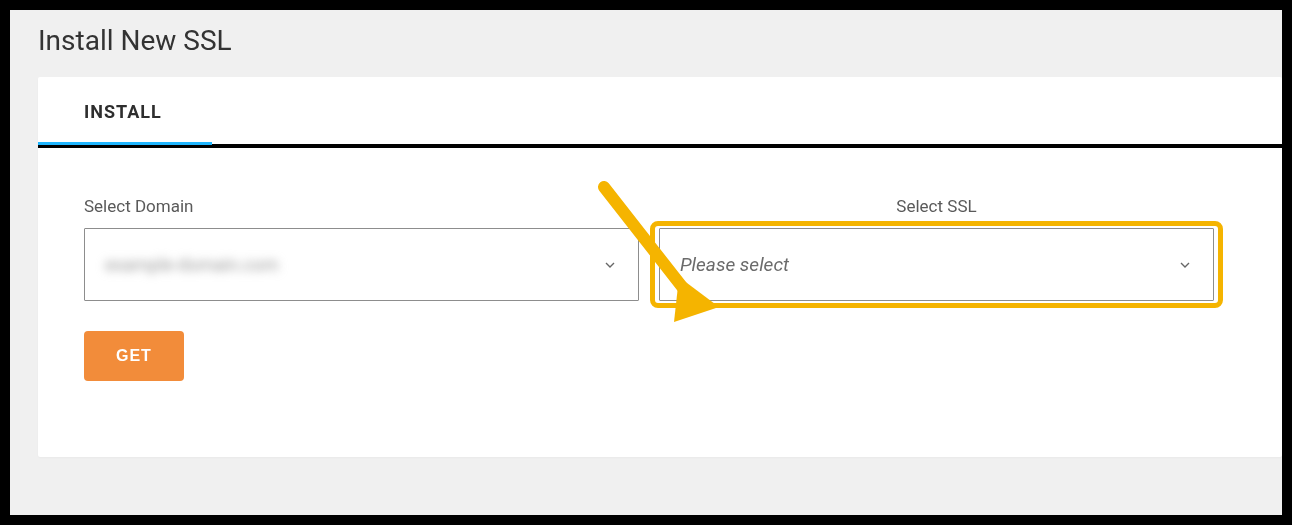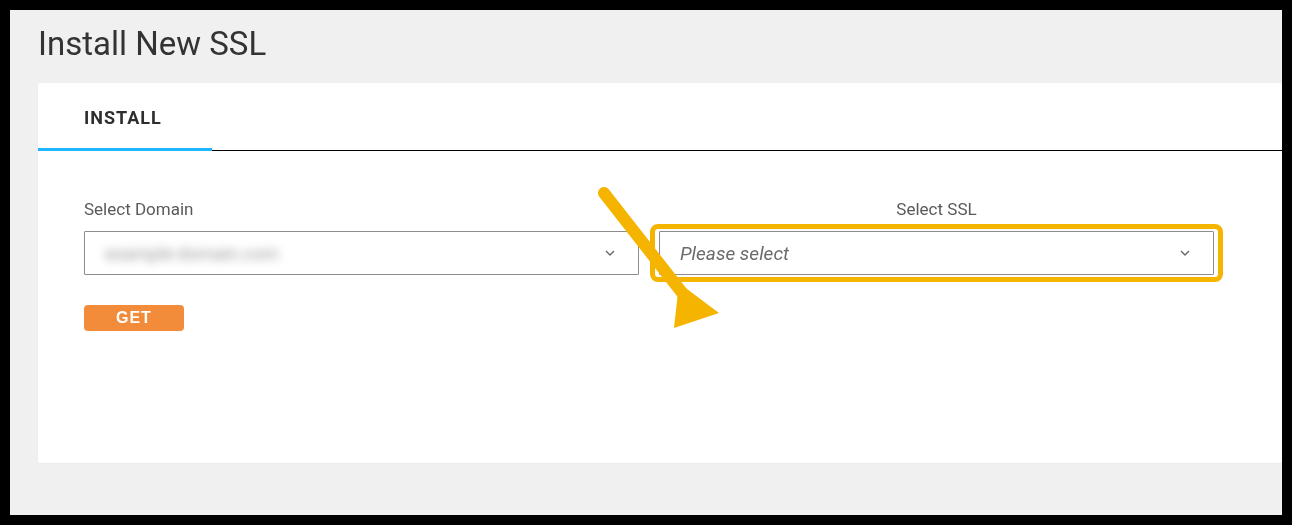--- a/index.html
+++ b/index.html
@@ -16,36 +16,36 @@
     }
     .outer {
       background: #f0f0f0;
       width: 100%;
       height: 100%;
       padding-top: 14px;
       position: relative;
       overflow: hidden;
     }
     .page-title {
-      font-size: 33px;
+      font-size: 28px;
       font-weight: 400;
       color: #333;
       margin: 0 0 20px 28px;
     }
     .card {
       background: #fff;
       margin-left: 28px;
       min-height: 380px;
       border-radius: 2px;
       box-shadow: 0 1px 2px rgba(0,0,0,0.03);
       position: relative;
     }
     .tabs {
       display: flex;
-      border-bottom: 1px solid #000000;
+      border-bottom: 4px solid #000000;
       padding-left: 46px;
     }
     .tab {
       padding: 24px 0 22px 0;
       margin-right: 90px;
       font-size: 18px;
       font-weight: 700;
       letter-spacing: 1px;
       color: #bdbdbd;
       cursor: pointer;
@@ -81,21 +81,21 @@
     }
     .field-label {
       font-size: 17px;
       color: #5a5a5a;
       margin-bottom: 12px;
       display: block;
     }
     .select-box {
       border: 1px solid #8d8d8d;
       border-radius: 1px;
-      height: 44px;
+      height: 73px;
       display: flex;
       align-items: center;
       justify-content: space-between;
       padding: 0 20px;
       cursor: pointer;
       background: #fff;
     }
     .select-value {
       color: #666;
       font-size: 18px;
@@ -151,21 +151,21 @@
       height: 100%;
     }
     .button-row {
       padding: 0 46px 40px 46px;
     }
     .btn-get {
       background: #f28c3a;
       color: #fff;
       border: none;
       border-radius: 4px;
-      padding: 4px 32px;
+      padding: 16px 32px;
       font-size: 16px;
       font-weight: 700;
       letter-spacing: 1px;
       cursor: pointer;
     }
   </style>
 </head>
 <body>
 
 <div class="outer">

